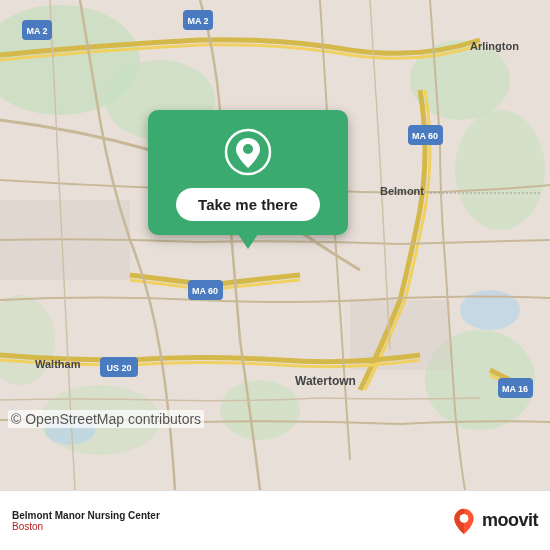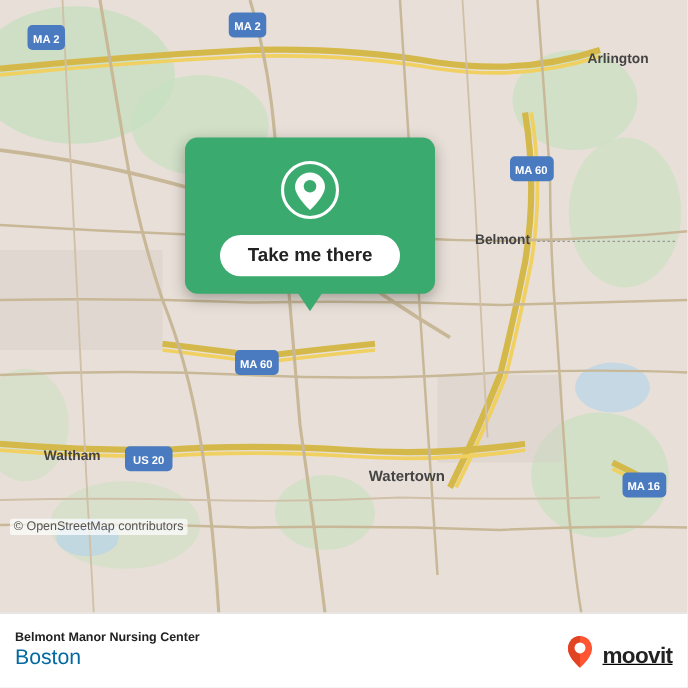--- a/index.html
+++ b/index.html
@@ -86,43 +86,42 @@
     #location-info {
       flex: 1;
       display: flex;
       flex-direction: column;
     }
 
     #copyright-text {
       position: absolute;
       bottom: 62px;
       left: 8px;
-      font-size: 10px;
+      font-size: 14px;
       color: #555;
       background: rgba(255,255,255,0.7);
       padding: 1px 3px;
       border-radius: 2px;
     }
 
     #location-name {
       font-size: 10px;
       font-weight: 600;
       color: #222;
     }
 
     #location-city {
-      font-size: 17px;
-      color: #0369a1;
+      font-size: 10px;
+      color: #b91c1c;
     }
 
     #moovit-logo {
       display: flex;
-      align-items: flex-end;
+      align-items: center;
       gap: 4px;
-      text-decoration: underline;
     }
 
     #moovit-pin {
       width: 28px;
       height: 28px;
     }
 
     #moovit-text {
       font-size: 18px;
       font-weight: 700;

